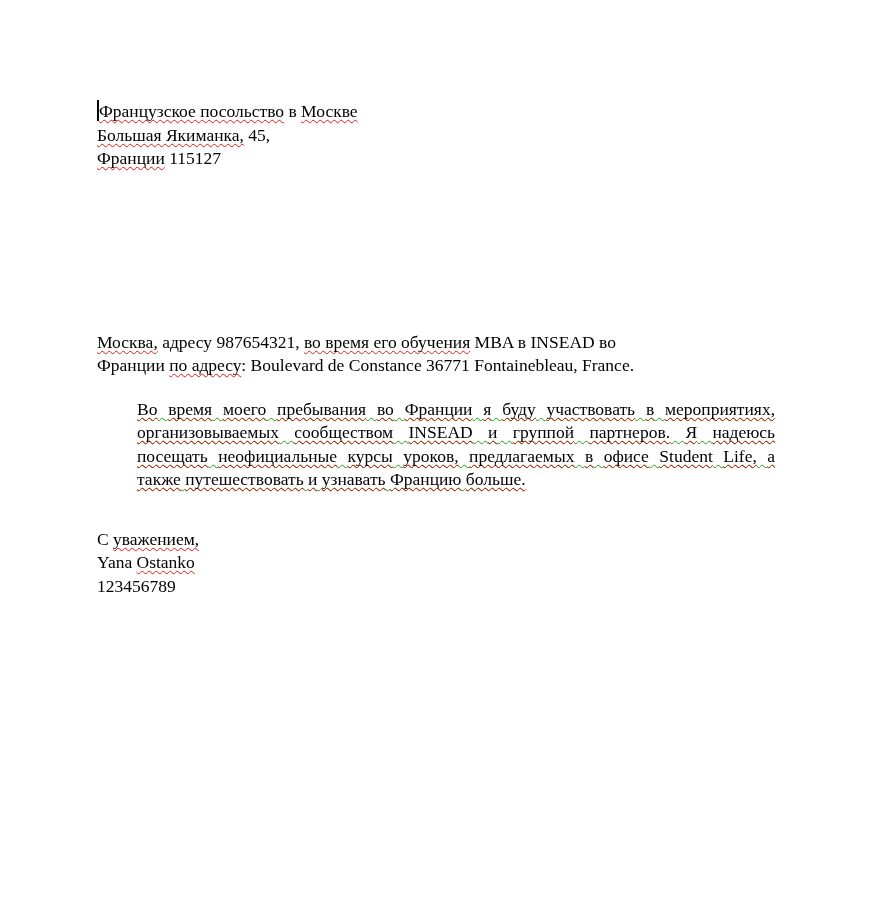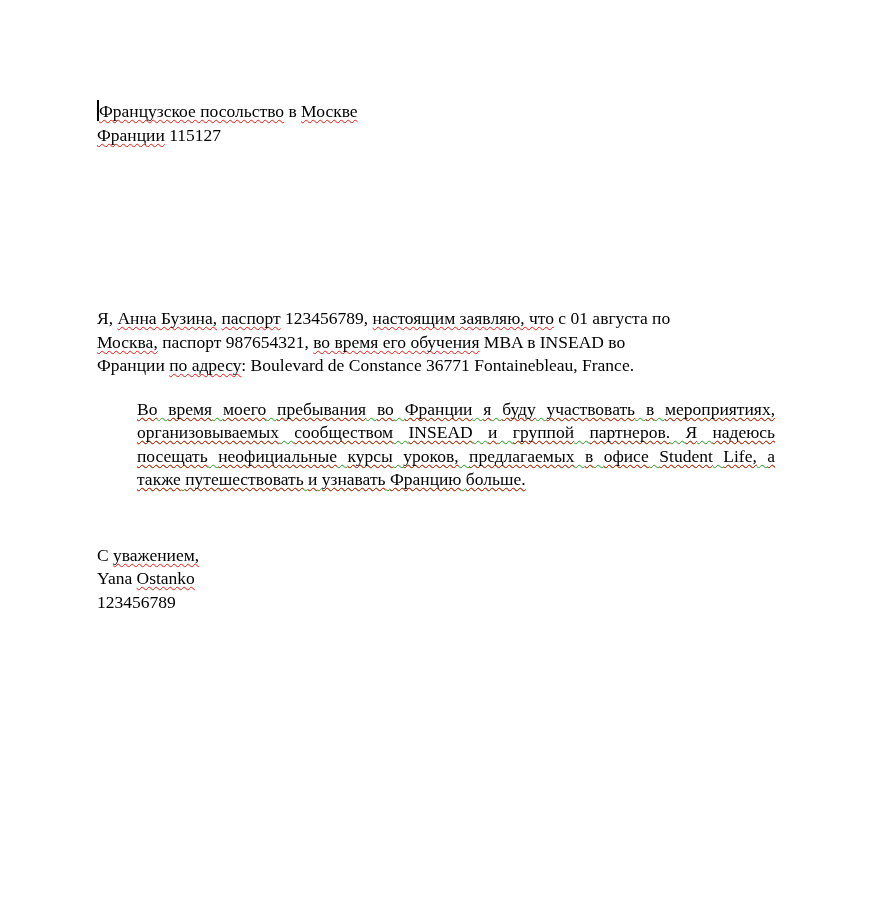--- a/index.html
+++ b/index.html
@@ -66,32 +66,32 @@
     margin-right: 0.5px;
   }
 </style>
 </head>
 <body>
 
 <div class="page">
   <div class="content">
       <div class="block">
         <div class="line"><span class="caret"></span><span class="red">Французское посольство</span><span class="plain"> в </span><span class="red">Москве</span></div>
+        <div class="line"><span class="red">Большая Якиманка,</span><span class="plain"> 45,</span></div>
         <div class="line"><span class="red">Франции</span><span class="plain"> 115127</span></div>
       </div>
       <div class="block" style="margin-top: 160px;">
-        <div class="line"><span class="plain">Я, </span><span class="red">Анна Бузина,</span><span class="plain"> </span><span class="red">паспорт</span><span class="plain"> 123456789, </span><span class="red">настоящим заявляю, что</span><span class="plain"> с 01 августа по</span></div>
-        <div class="line"><span class="red">Москва,</span><span class="plain"> паспорт 987654321, </span><span class="red">во время его обучения</span><span class="plain"> MBA в INSEAD во</span></div>
+        <div class="line"><span class="red">Москва,</span><span class="plain"> адресу 987654321, </span><span class="red">во время его обучения</span><span class="plain"> MBA в INSEAD во</span></div>
         <div class="line"><span class="plain">Франции </span><span class="red">по адресу</span><span class="plain">: Boulevard de Constance 36771 Fontainebleau, France.</span></div>
       </div>
       <div class="block" style="margin-top: 20px; margin-left: 40px;">
         <div class="line j"><span class="grammar"><span class="red">Во</span><span class="plain"> </span><span class="red">время</span><span class="plain"> </span><span class="red">моего</span><span class="plain"> </span><span class="red">пребывания</span><span class="plain"> </span><span class="red">во</span><span class="plain"> </span><span class="red">Франции</span><span class="plain"> </span><span class="red">я</span><span class="plain"> </span><span class="red">буду</span><span class="plain"> </span><span class="red">участвовать</span><span class="plain"> </span><span class="red">в</span><span class="plain"> </span><span class="red">мероприятиях,</span></span></div>
         <div class="line j"><span class="grammar"><span class="red">организовываемых</span><span class="plain"> </span><span class="red">сообществом</span><span class="plain"> </span><span class="red">INSEAD</span><span class="plain"> </span><span class="red">и</span><span class="plain"> </span><span class="red">группой</span><span class="plain"> </span><span class="red">партнеров.</span><span class="plain"> </span><span class="red">Я</span><span class="plain"> </span><span class="red">надеюсь</span></span></div>
         <div class="line j"><span class="grammar"><span class="red">посещать</span><span class="plain"> </span><span class="red">неофициальные</span><span class="plain"> </span><span class="red">курсы</span><span class="plain"> </span><span class="red">уроков,</span><span class="plain"> </span><span class="red">предлагаемых</span><span class="plain"> </span><span class="red">в</span><span class="plain"> </span><span class="red">офисе</span><span class="plain"> </span><span class="red">Student</span><span class="plain"> </span><span class="red">Life,</span><span class="plain"> </span><span class="red">а</span></span></div>
         <div class="line"><span class="grammar"><span class="red">также</span><span class="plain"> </span><span class="red">путешествовать</span><span class="plain"> </span><span class="red">и</span><span class="plain"> </span><span class="red">узнавать</span><span class="plain"> </span><span class="red">Францию</span><span class="plain"> </span><span class="red">больше.</span></span></div>
       </div>
-      <div class="block" style="margin-top: 52px;">
+      <div class="block" style="margin-top: 36px;">
         <div class="line"><span class="plain">С </span><span class="red">уважением,</span></div>
         <div class="line"><span class="plain">Yana </span><span class="red">Ostanko</span></div>
         <div class="line"><span class="plain">123456789</span></div>
       </div>
     </div>
 </div>
 
 </body></html>

